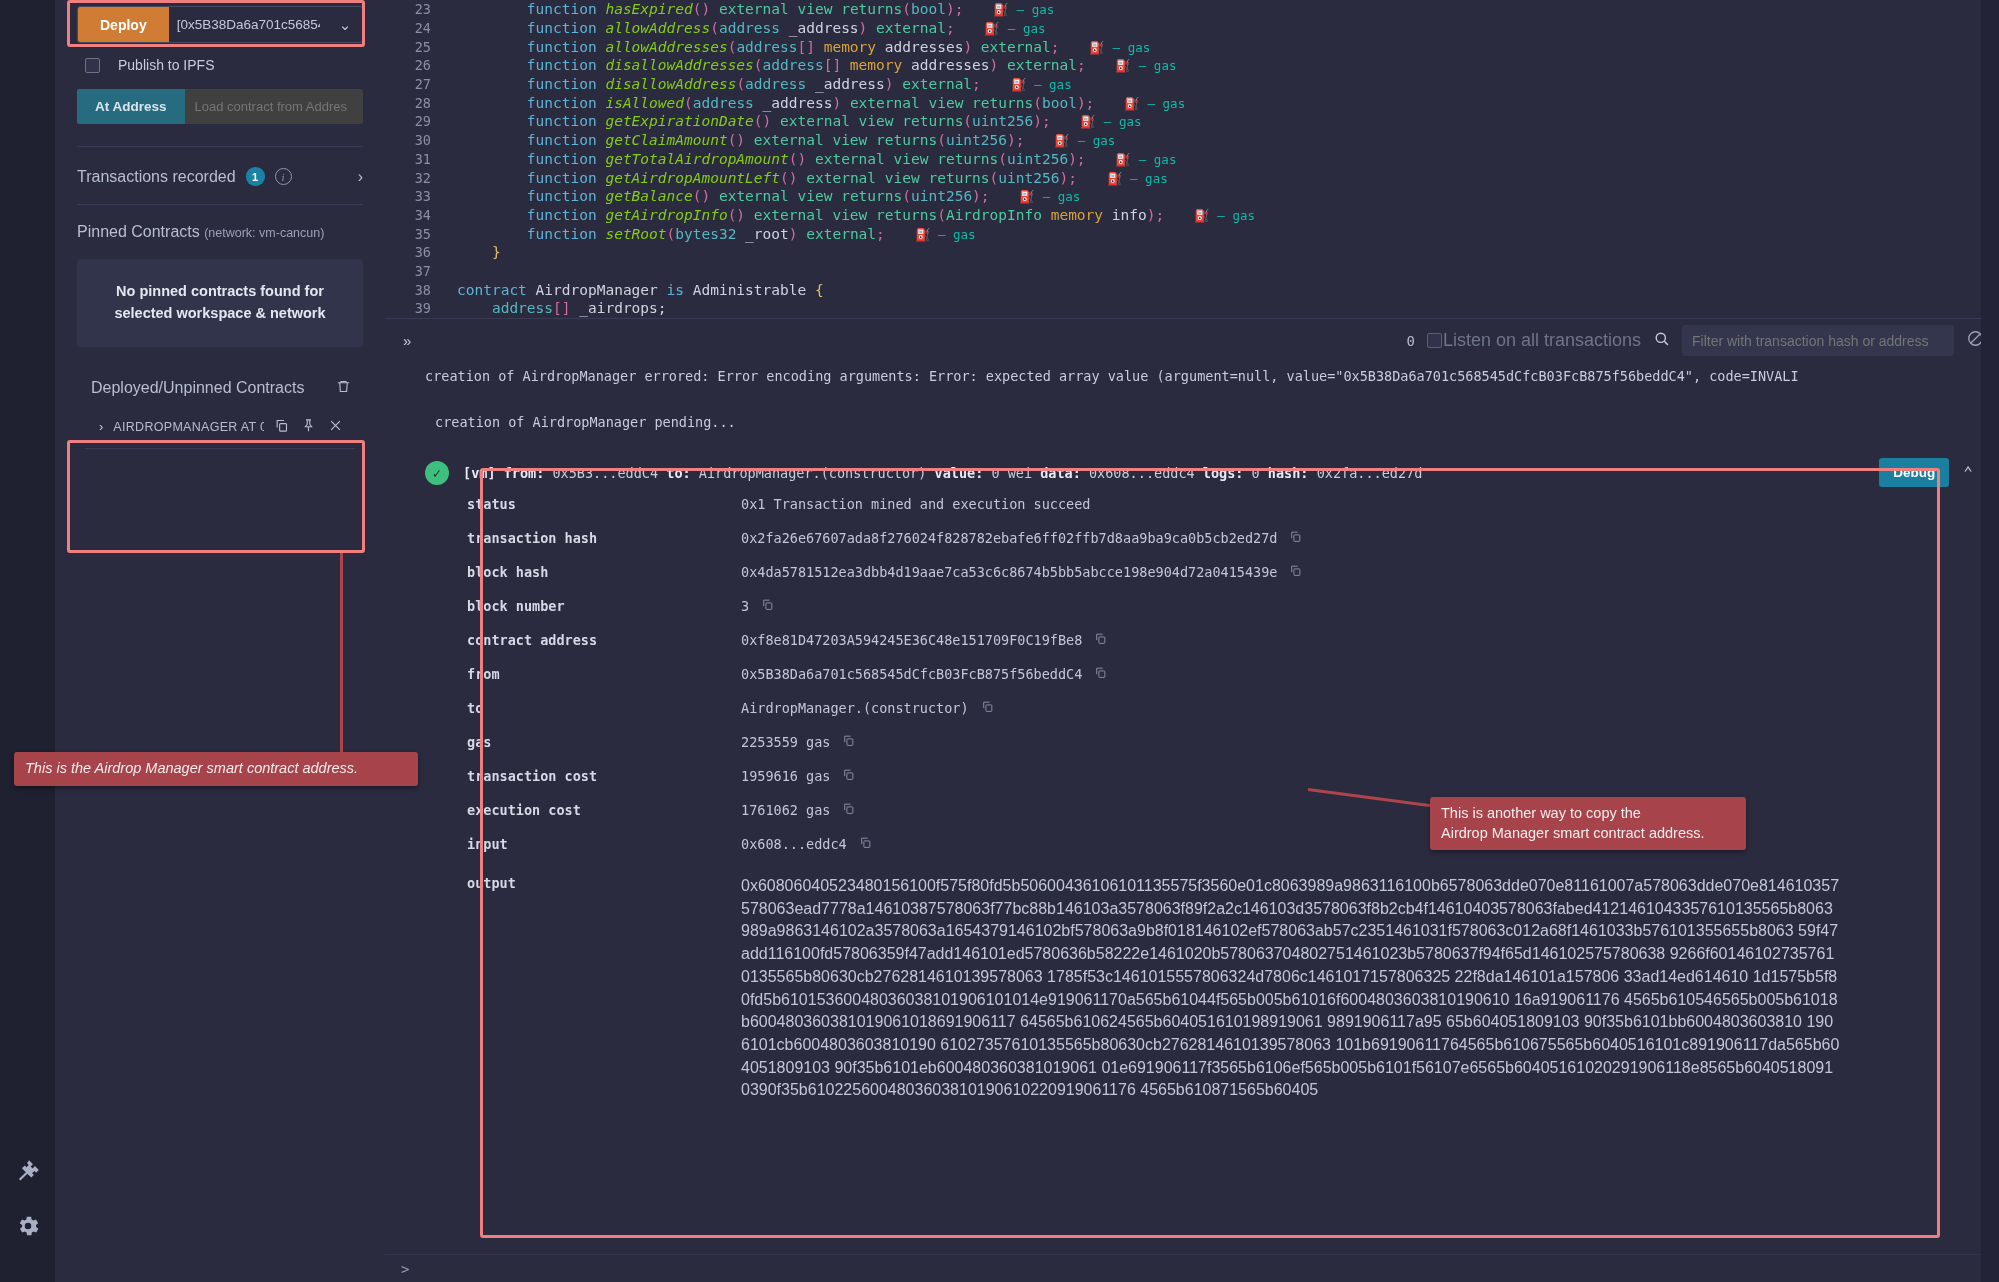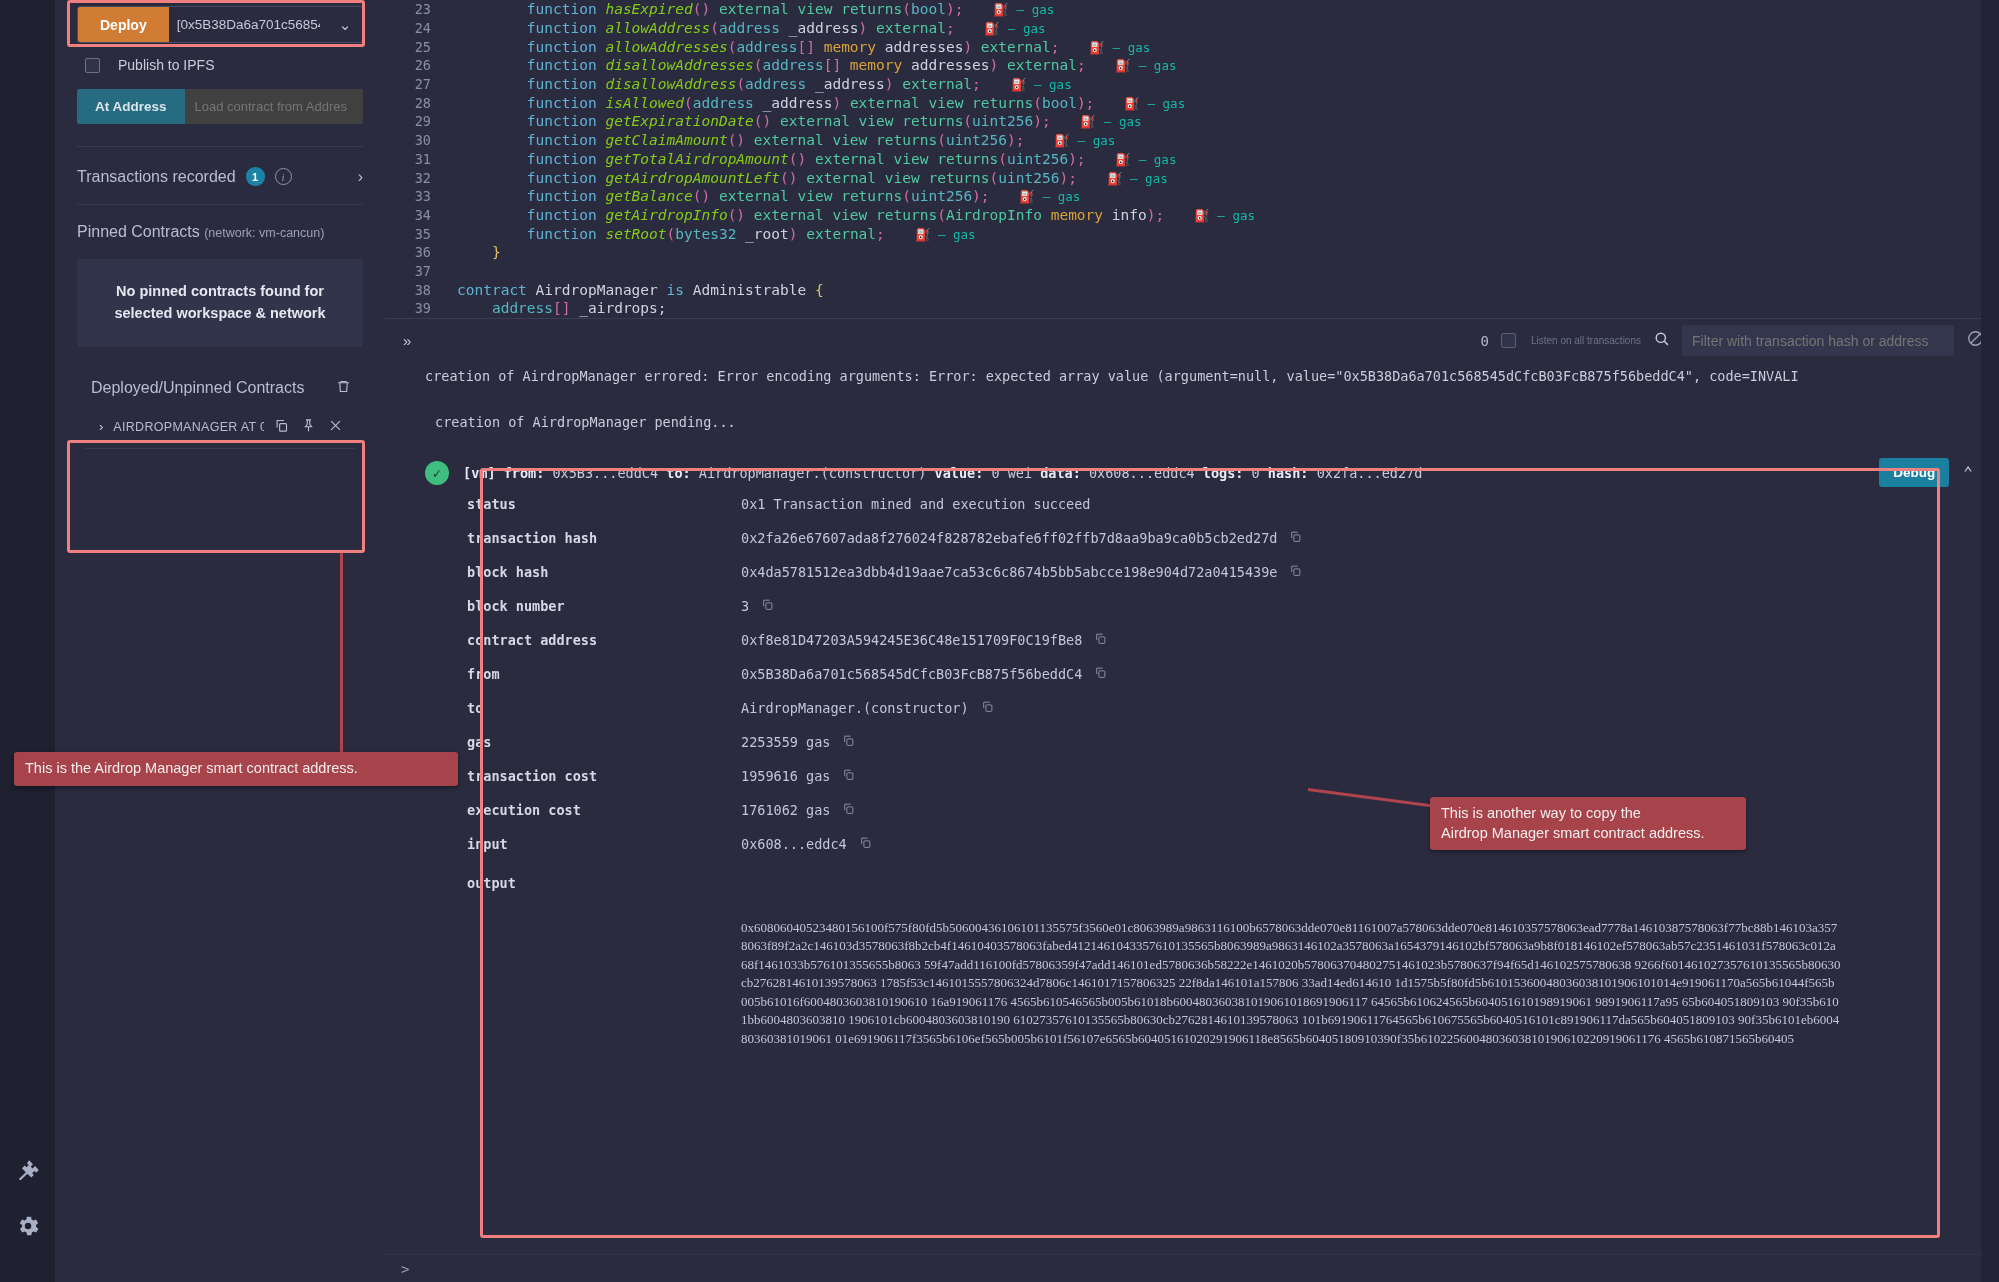--- a/index.html
+++ b/index.html
@@ -240,21 +240,21 @@
     background: #2a2b3f;
     border-top: 1px solid #3a3c55;
     display: flex; align-items: center;
     padding: 0 14px 0 14px;
     gap: 12px;
     position: relative;
   }
   .dbl-chev { color: #c6cadb; font-size: 15px; padding: 0 18px 0 4px; cursor: pointer; }
   .term-bar .spacer { flex: 1; }
   .tb-count { color: #b7bccd; font-size: 14px; font-family: "DejaVu Sans Mono", monospace; }
-  .tb-listen { display: flex; align-items: center; gap: 15px; color: #6f7488; font-size: 10px; }
+  .tb-listen { display: flex; align-items: center; gap: 1px; color: #6f7488; font-size: 18px; }
   .tb-cbox { width: 15px; height: 15px; border: 1px solid #5a5e76; border-radius: 2px; background: #31334a; }
   .tb-search-ico { color: #c6cadb; }
   .tb-filter {
     width: 272px; height: 31px;
     background: #34364e;
     border: none; border-radius: 3px;
     color: #9ca1b5; font-size: 14px;
     padding: 0 10px; outline: none;
   }
   .tb-ban { color: #9aa0b5; }
@@ -311,24 +311,23 @@
   .kv .k {
     width: 330px; flex: 0 0 330px;
     padding-left: 56px;
     color: #d5d9e6; font-weight: bold;
   }
   .kv .v { color: #c2c7d8; display: flex; align-items: flex-start; gap: 12px; }
   .kv .v .hex { word-break: break-all; }
   .copy-ico { flex: 0 0 13px; opacity: .75; }
   .copy-ico svg { width: 13px; height: 13px; }
   .outblock {
-    color: #c2c7d8; font-size: 13px; line-height: 1.42;
+    color: #c2c7d8; font-size: 16px; line-height: 1.42;
     width: 1100px; word-break: break-all;
-    font-family: Liberation Serif, serif;
-    margin-top: 44px;
+    font-family: Liberation Sans, sans-serif;
   }
 
   .term-scroll {
     position: absolute; right: 3px; top: 100px;
     width: 7px; height: 120px; background: #4b4e68; border-radius: 4px;
   }
 
   
   .prompt {
     height: 28px;
@@ -647,21 +646,21 @@
     <div class="win-badge"></div>
   </div>
 
   <div class="hl" style="left:67px; top:0px; width:298px; height:47px;"></div>
   <div class="hl" style="left:67px; top:440px; width:298px; height:113px;"></div>
   <div class="hl" style="left:480px; top:468px; width:1460px; height:770px;"></div>
 
   <div class="leader" style="left:340px; top:553px; width:3px; height:200px;"></div>
   <div class="leader" style="left:1308px; top:788px; width:246px; height:3px; transform: rotate(7.5deg); transform-origin: left center;"></div>
 
-  <div class="callout" style="left:14px; top:752px; width:444px;">
+  <div class="callout" style="left:14px; top:752px; width:404px;font-style:italic;">
     <span>This is the Airdrop Manager smart contract address.</span>
   </div>
   <div class="callout" style="left:1430px; top:797px; width:316px;">
     <div>This is another way to copy the</div>
     <div>Airdrop Manager smart contract address.</div>
   </div>
 
 </div>
 
 </body></html>

